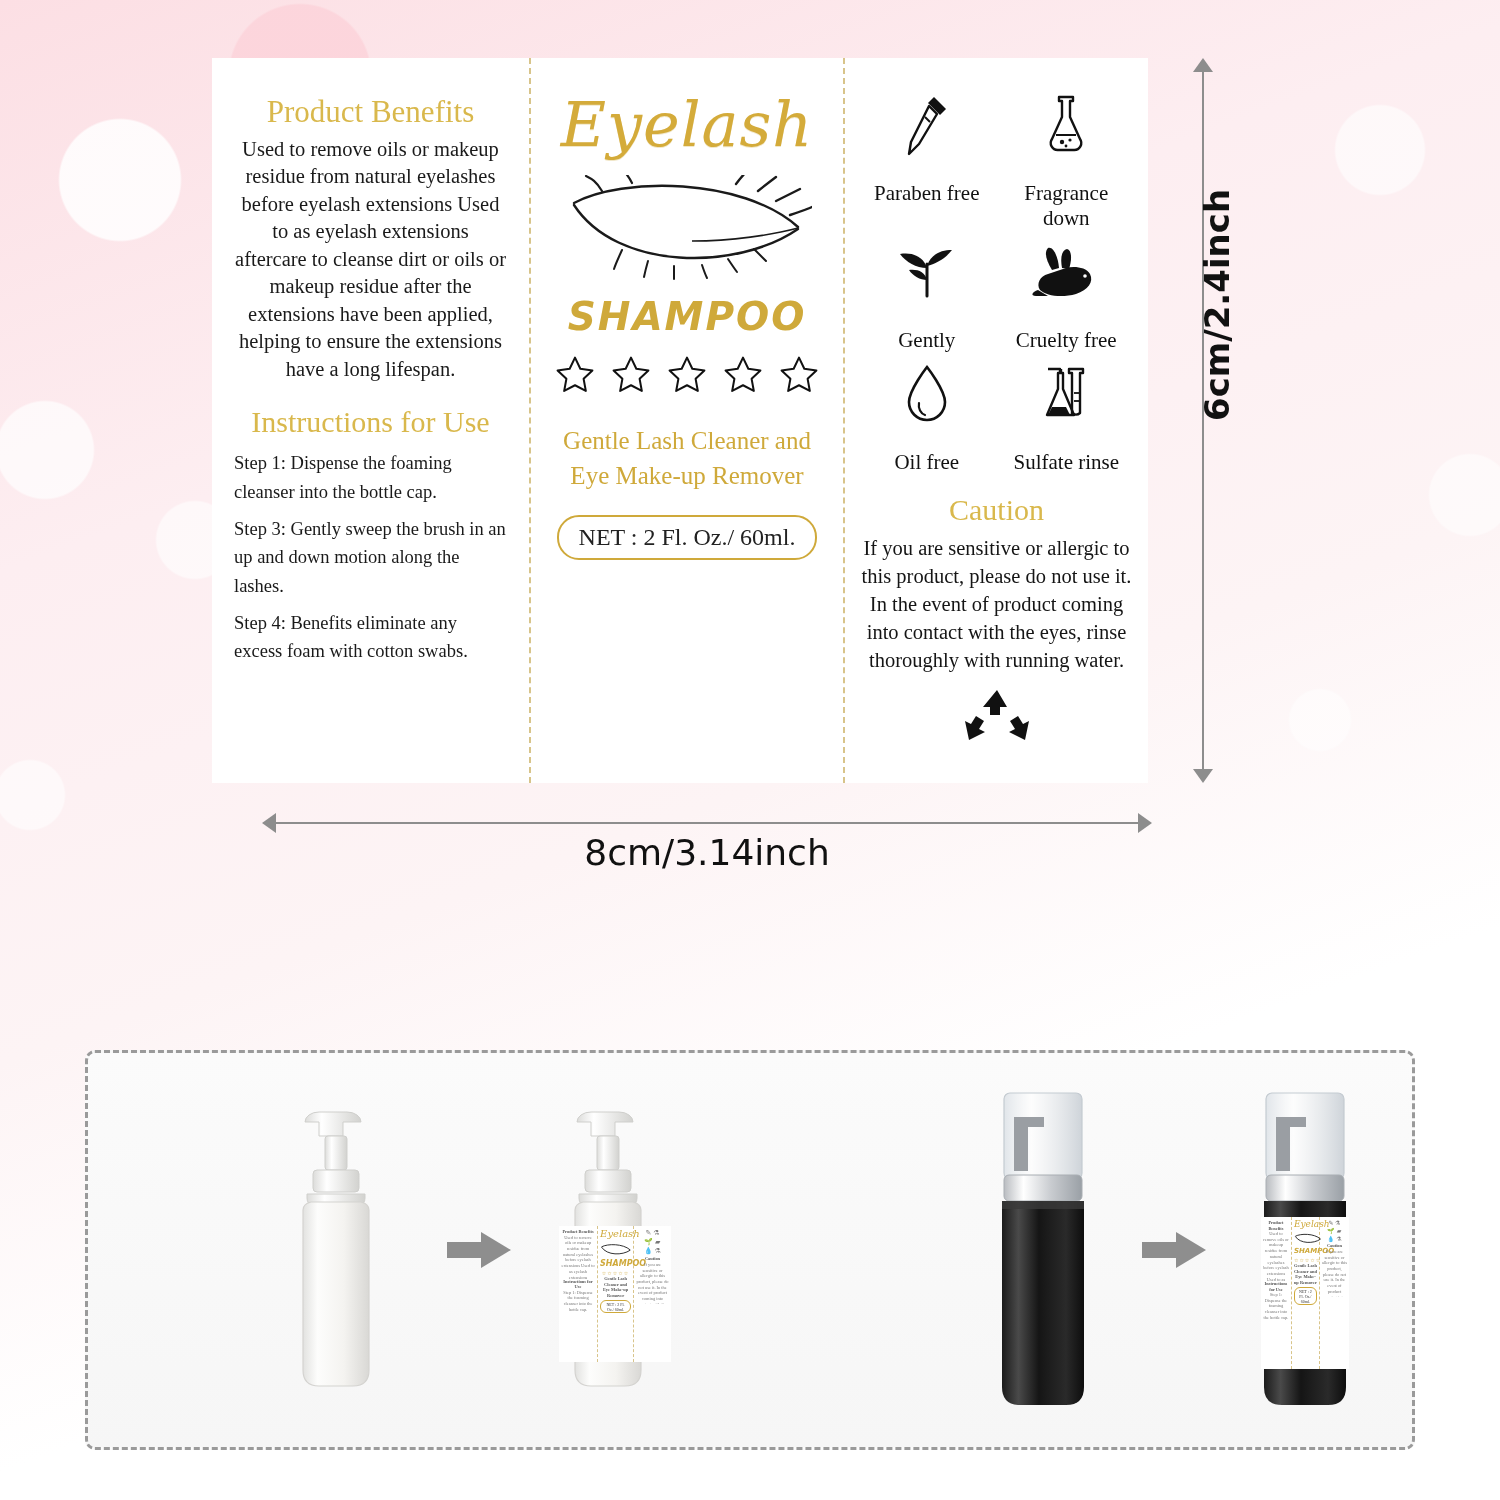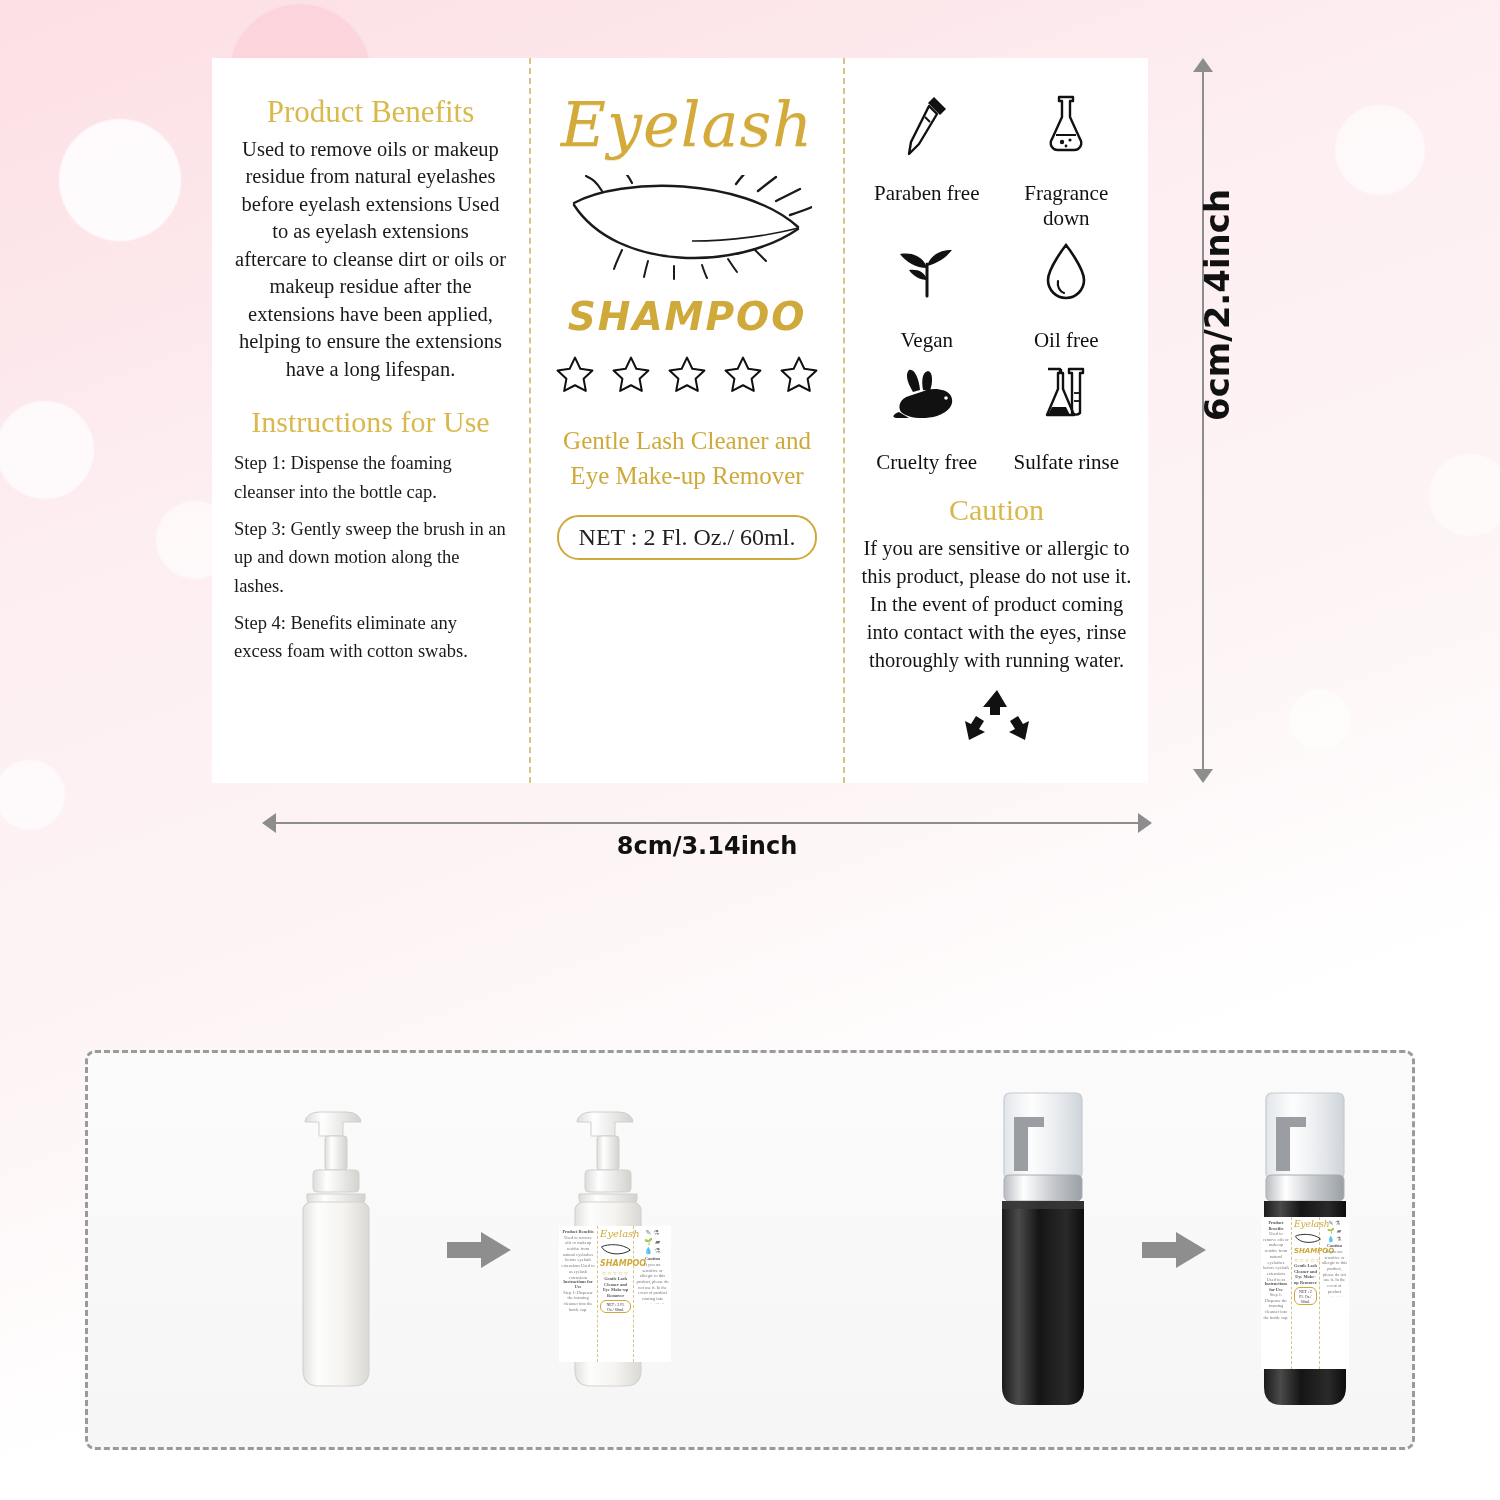--- a/index.html
+++ b/index.html
@@ -251,22 +251,22 @@
     border-top: 10px solid transparent;
     border-bottom: 10px solid transparent;
     border-left: 14px solid #8d8d8d;
   }
   .dim-bottom .label-h {
     position: absolute;
     top: 30px;
     width: 100%;
     text-align: center;
     font-family: "DejaVu Sans", sans-serif;
-    font-weight: bold;
-    font-size: 24px;
+    font-weight: normal;
+    font-size: 36px;
     color: #111;
   }
 
   
   .fit-title {
     position: absolute;
     top: 955px;
     left: 0;
     width: 100%;
     text-align: center;
@@ -472,44 +472,44 @@
 
           <div class="icon-cell">
             <div class="glyph">
               <svg width="66" height="58" viewBox="0 0 66 58">
                 <path d="M33 52 C 33 36, 33 28, 33 20" stroke="#111" stroke-width="3" fill="none" stroke-linecap="round"></path>
                 <path d="M33 24 C 22 24, 12 18, 6 10 C 18 8, 29 12, 33 24 z" fill="#111"></path>
                 <path d="M33 22 C 42 20, 52 14, 58 6 C 47 6, 37 10, 33 22 z" fill="#111"></path>
                 <path d="M33 36 C 26 36, 19 32, 15 26 C 24 25, 31 28, 33 36 z" fill="#111"></path>
               </svg>
             </div>
-            <div class="cap">Vegan</div>
-          </div>
-
-          <div class="icon-cell">
-            <div class="glyph">
-              <svg width="48" height="64" viewBox="0 0 48 64">
-                <path d="M24 4 C 24 4, 6 27, 6 39 a18 18 0 0 0 36 0 C 42 27, 24 4, 24 4 z" fill="none" stroke="#111" stroke-width="2.6"></path>
-                <path d="M16 40 a8 10 0 0 0 6 12" fill="none" stroke="#111" stroke-width="2.2" stroke-linecap="round"></path>
-              </svg>
-            </div>
-            <div class="cap">Oil free</div>
+            <div class="cap">Gently</div>
           </div>
 
           <div class="icon-cell">
             <div class="glyph">
               <svg width="76" height="58" viewBox="0 0 76 58">
                 <path d="M20 30 C 12 32, 8 40, 12 46 C 18 52, 34 54, 48 50 C 60 46, 66 38, 62 30 C 58 23, 46 22, 38 24 z" fill="#111"></path>
                 <path d="M24 26 C 18 16, 16 8, 20 4 C 25 2, 30 12, 31 24 z" fill="#111"></path>
                 <path d="M34 24 C 32 13, 34 6, 39 5 C 44 6, 44 16, 41 25 z" fill="#111"></path>
                 <path d="M10 46 C 4 48, 2 52, 8 52 L 20 52 z" fill="#111"></path>
                 <circle cx="57" cy="32" r="1.8" fill="#fff"></circle>
               </svg>
             </div>
             <div class="cap">Cruelty free</div>
+          </div>
+
+          <div class="icon-cell">
+            <div class="glyph">
+              <svg width="48" height="64" viewBox="0 0 48 64">
+                <path d="M24 4 C 24 4, 6 27, 6 39 a18 18 0 0 0 36 0 C 42 27, 24 4, 24 4 z" fill="none" stroke="#111" stroke-width="2.6"></path>
+                <path d="M16 40 a8 10 0 0 0 6 12" fill="none" stroke="#111" stroke-width="2.2" stroke-linecap="round"></path>
+              </svg>
+            </div>
+            <div class="cap">Oil free</div>
           </div>
 
           <div class="icon-cell">
             <div class="glyph">
               <svg width="64" height="64" viewBox="0 0 64 64">
                 <path d="M14 6 h12 v4 h-2 v16 l-11 26 h27 l-11 -26 v-16 h-2 v-4" fill="none" stroke="#111" stroke-width="2.4" stroke-linejoin="round"></path>
                 <path d="M35 6 h14 v4 h-3 v40 a6 6 0 0 1 -8 0 v-40 h-3 z" fill="none" stroke="#111" stroke-width="2.4" stroke-linejoin="round"></path>
                 <path d="M40 30 h5" stroke="#111" stroke-width="1.8"></path>
                 <path d="M40 38 h5" stroke="#111" stroke-width="1.8"></path>
                 <path d="M18 44 l-4 8 h22 l-4 -8 z" fill="#111"></path>

